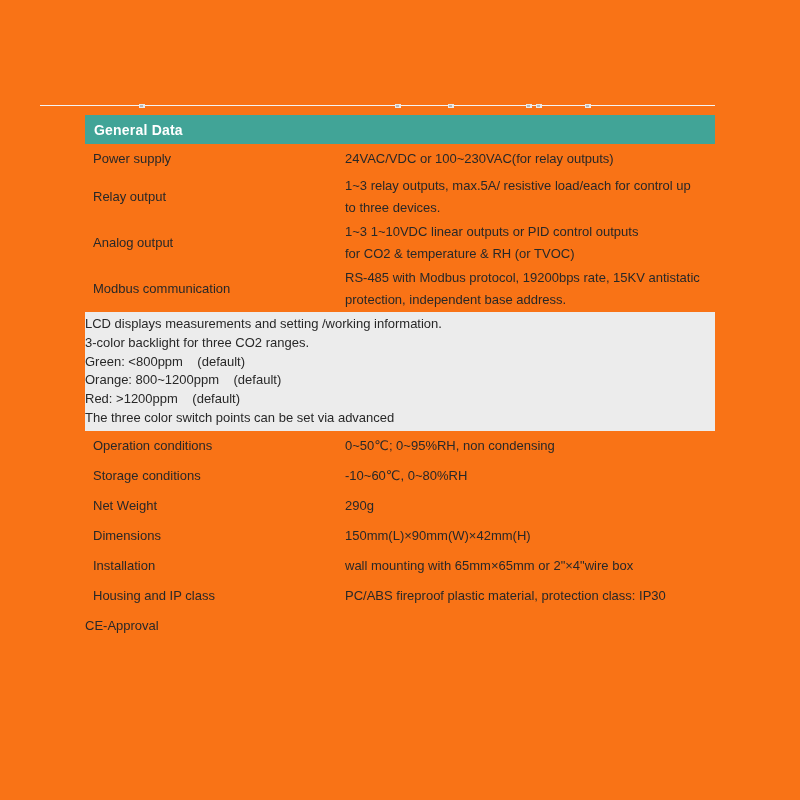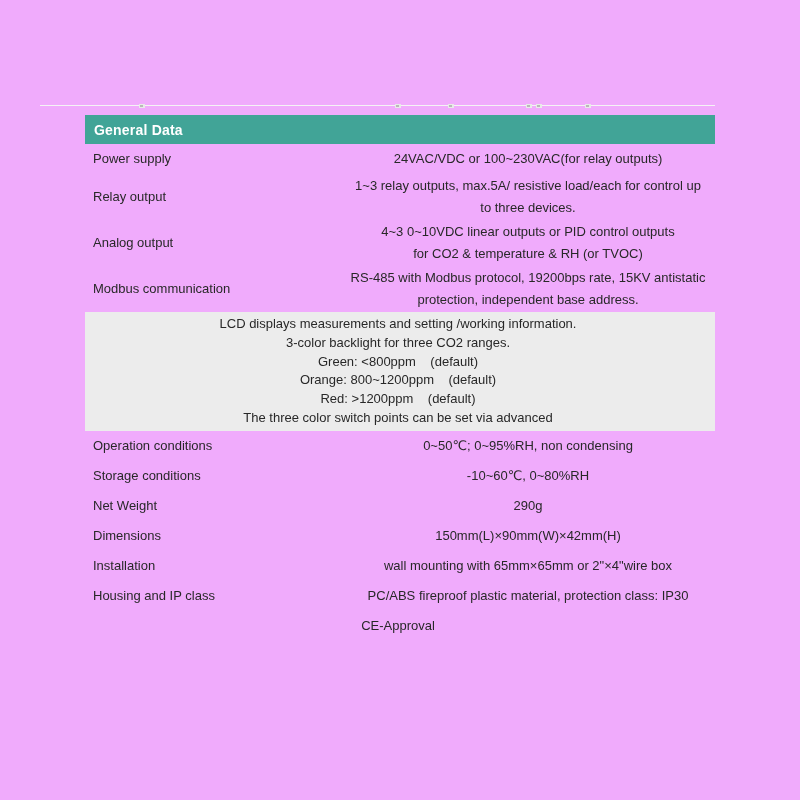--- a/index.html
+++ b/index.html
@@ -5,21 +5,21 @@
   html, body {
     margin: 0;
     padding: 0;
     background: #ffffff;
     font-family: "Liberation Sans", "DejaVu Sans", sans-serif;
   }
   #page {
     position: relative;
     width: 800px;
     height: 800px;
-    background: #f0abfc;
+    background: #f97316;
     overflow: hidden;
   }
   
   .remnant-line {
     position: absolute;
     top: 105px;
     left: 40px;
     width: 675px;
     height: 1px;
     background: #f4f4f4;
@@ -71,21 +71,20 @@
     padding-left: 8px;
     line-height: 16px;
   }
   .value {
     flex: 1 1 auto;
     padding-right: 4px;
   }
   .vline {
     line-height: 22px;
     white-space: pre-wrap;
-    text-align: center;
   }
   .row.lines-many .vline { line-height: 18.8px; }
 </style>
 </head>
 <body>
 
 <div id="page">
 
   <div class="remnant-line"></div>
   <div class="remnant-mark" style="left:139px"></div>
@@ -109,21 +108,21 @@
         <div class="row lines-2">
           <div class="label">Relay output</div>
           <div class="value">
             <div class="vline">1~3 relay outputs, max.5A/ resistive load/each for control up</div>
             <div class="vline">to three devices.</div>
           </div>
         </div>
         <div class="row lines-2">
           <div class="label">Analog output</div>
           <div class="value">
-            <div class="vline">4~3 0~10VDC linear outputs or PID control outputs</div>
+            <div class="vline">1~3 1~10VDC linear outputs or PID control outputs</div>
             <div class="vline">for CO2 &amp; temperature &amp; RH (or TVOC)</div>
           </div>
         </div>
         <div class="row lines-2">
           <div class="label">Modbus communication</div>
           <div class="value">
             <div class="vline">RS-485 with Modbus protocol, 19200bps rate, 15KV antistatic</div>
             <div class="vline">protection, independent base address.</div>
           </div>
         </div>

